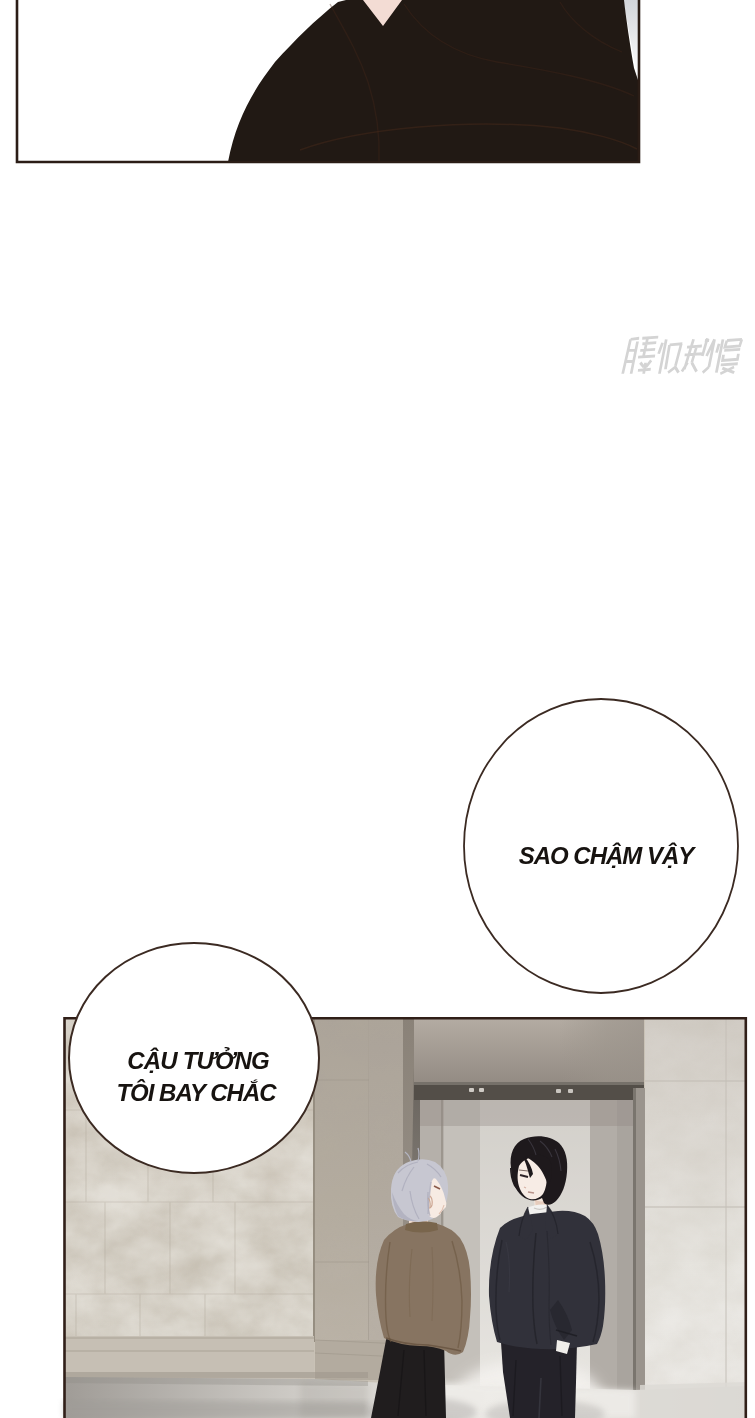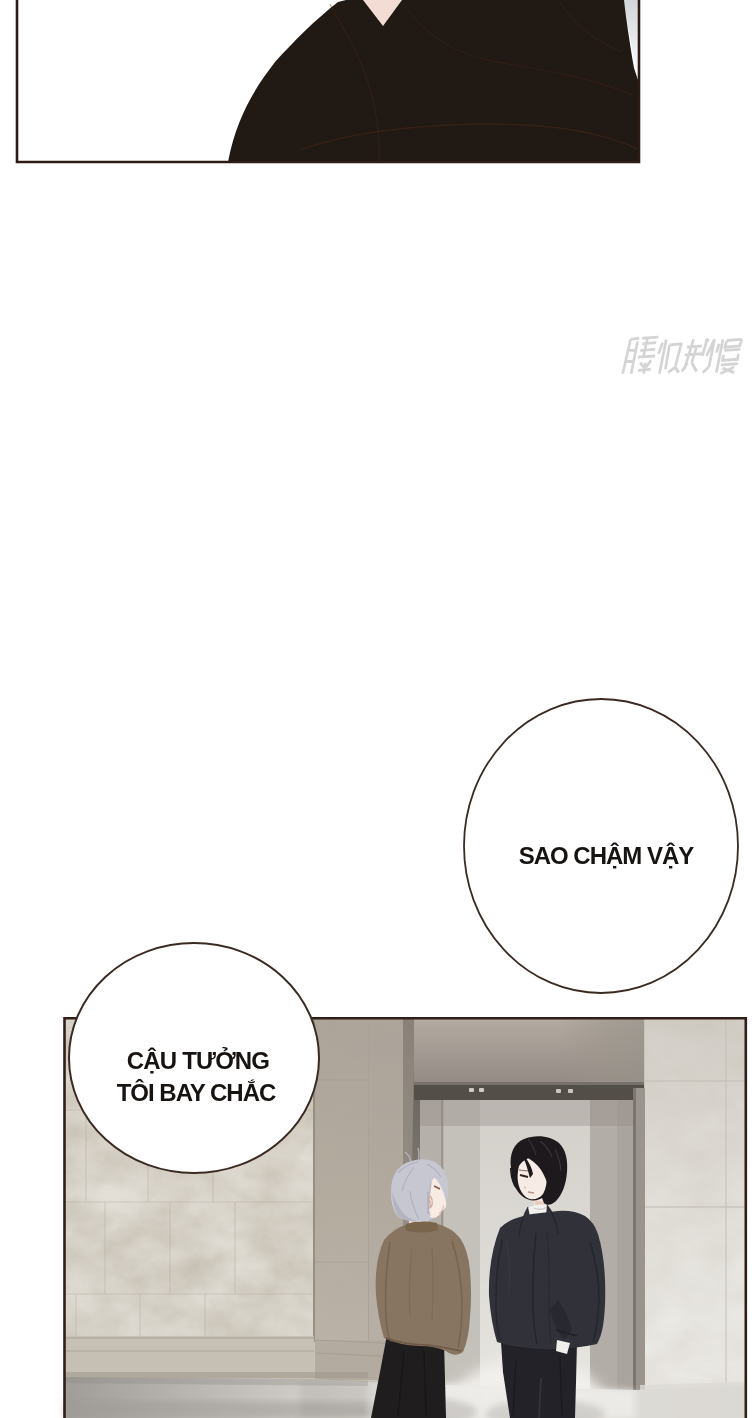--- a/index.html
+++ b/index.html
@@ -1,17 +1,17 @@
 <!DOCTYPE html>
 <html><head>
 <meta charset="utf-8">
 <style>
   html,body{margin:0;padding:0;background:#ffffff;}
   #page{position:relative;width:755px;height:1418px;background:#ffffff;overflow:hidden;
-        font-family:"Liberation Sans", sans-serif;}
+        font-family:"Liberation Sans", sans-serif;font-style:italic;}
   svg{position:absolute;left:0;top:0;}
 </style>
 </head>
 <body>
 <div id="page">
 <svg width="755" height="1418" viewBox="0 0 755 1418" xmlns="http://www.w3.org/2000/svg">
 <defs>
   <linearGradient id="doorGlow" x1="0" y1="0" x2="0" y2="1">
     <stop offset="0" stop-color="#c6c2bc"></stop>
     <stop offset="0.55" stop-color="#dbd8d3"></stop>

